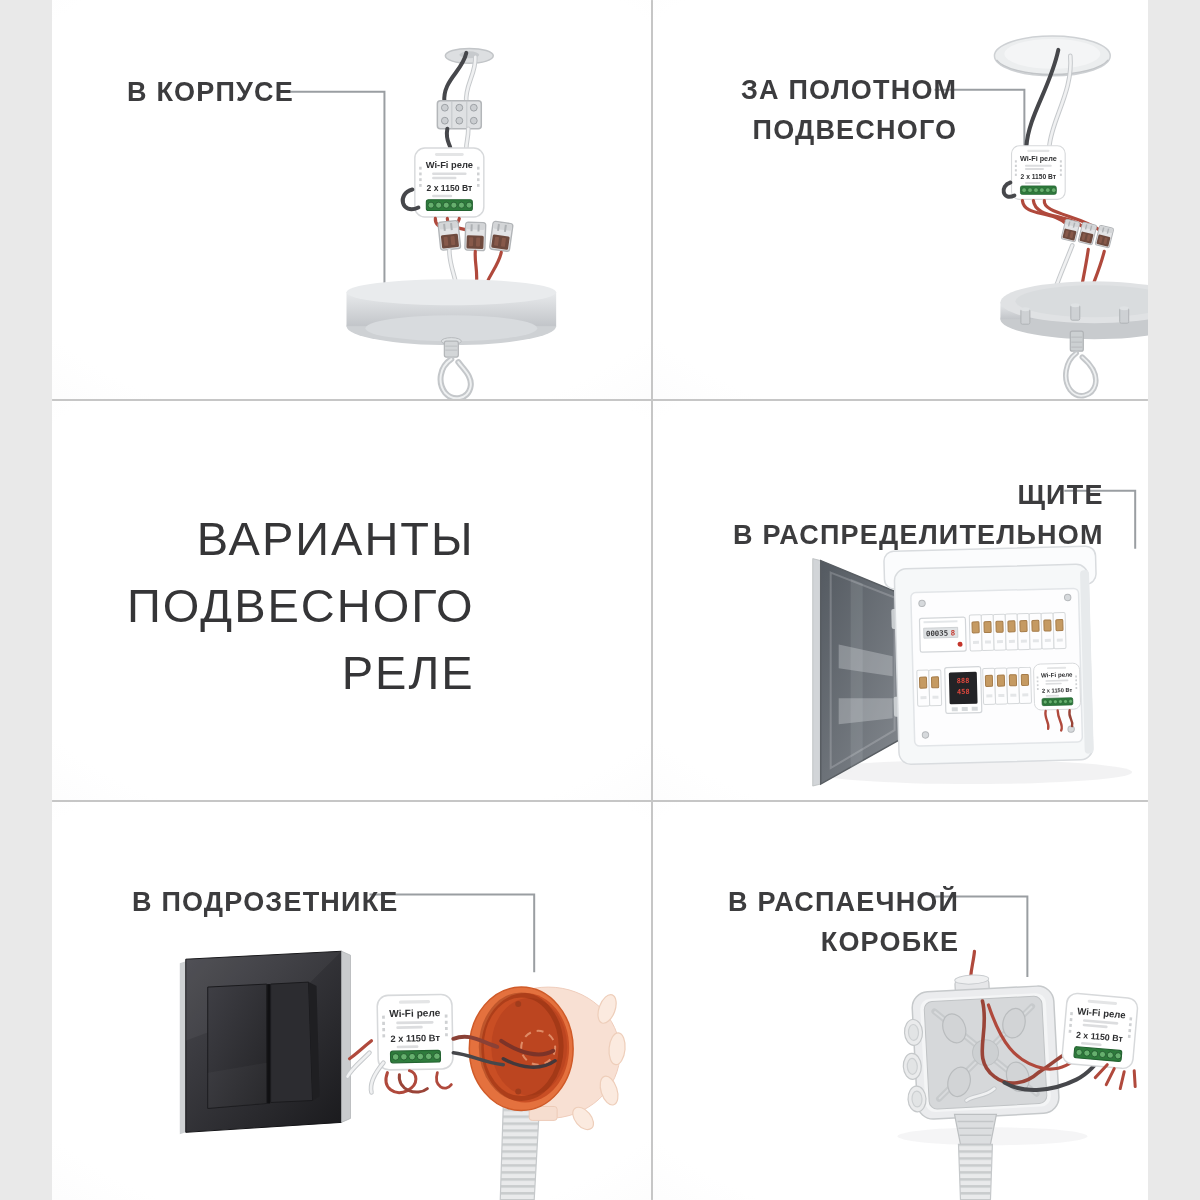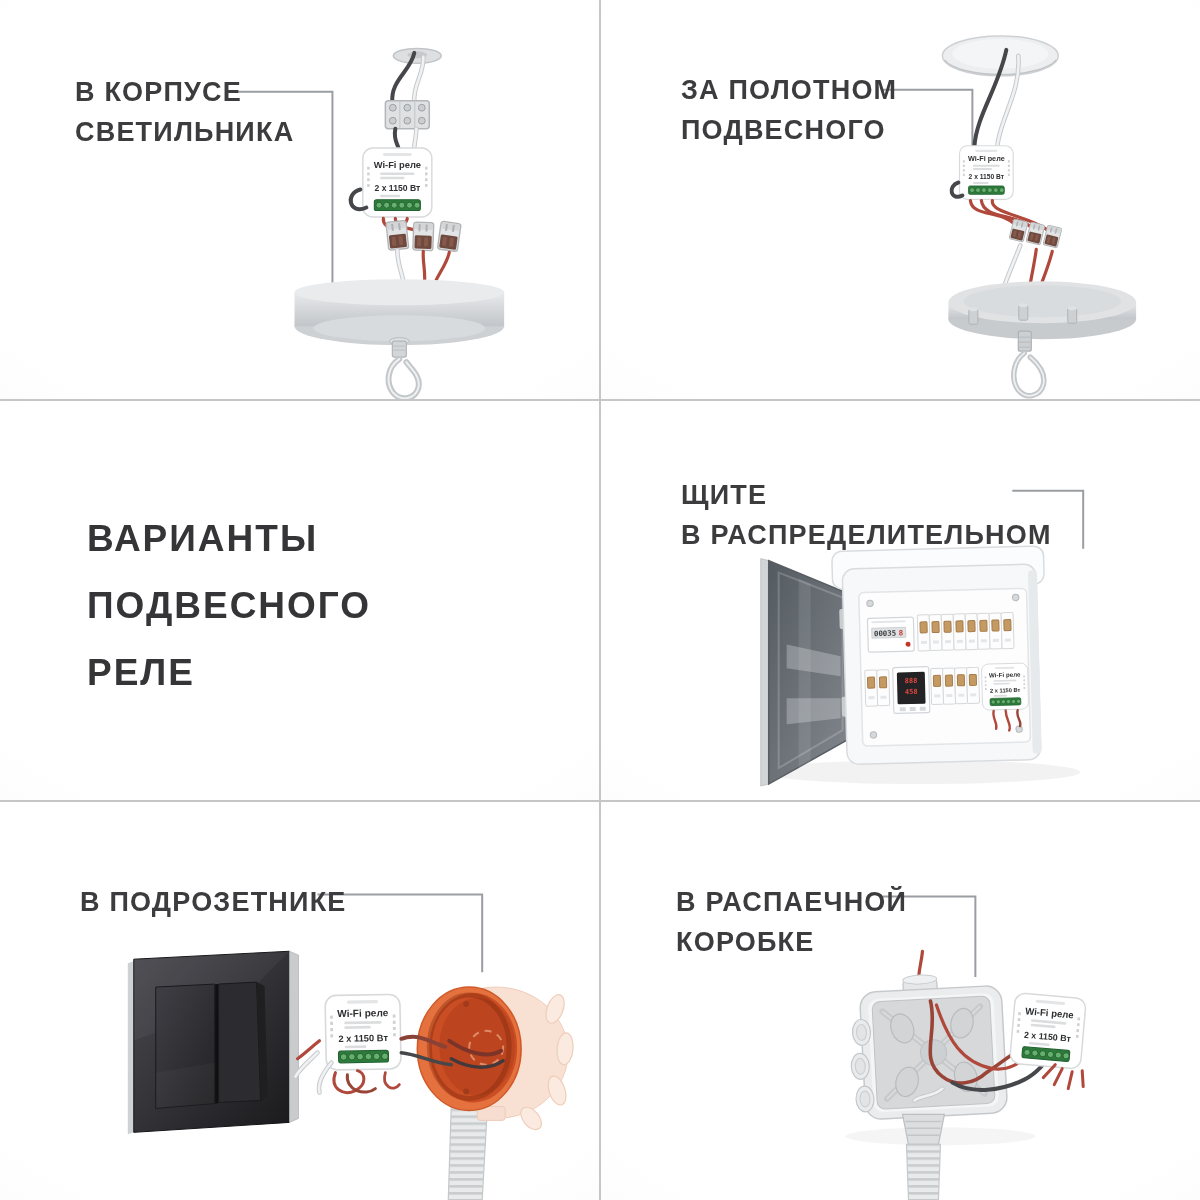--- a/index.html
+++ b/index.html
@@ -1,32 +1,32 @@
 <!DOCTYPE html>
 <html><head>
 <meta charset="utf-8">
 <style>
   html,body{margin:0;padding:0;background:#e9e9e9;}
   .canvas{
-    position:relative;width:1200px;height:1200px;margin:0 auto;
+    position:relative;width:1096px;height:1200px;margin:0 auto;
     display:grid;grid-template-columns:599px 599px;grid-template-rows:399px 399px 398px;
     gap:2px;background:#c6c6c6;outline:1px solid #c9c9c9;outline-offset:-1px;
-    font-family:"Liberation Sans",sans-serif;overflow:hidden;
+    font-family:"Liberation Sans",sans-serif;overflow:hidden;text-align:right;
   }
   .panel{
     position:relative;overflow:hidden;
     background:radial-gradient(115% 115% at 50% 45%, #ffffff 55%, #f4f4f5 100%);
   }
   .label{
     position:absolute;z-index:3;color:#3c3c3e;font-weight:bold;
     font-size:27px;line-height:40px;letter-spacing:1.2px;white-space:nowrap;
   }
   .big-title{
-    position:absolute;z-index:3;color:#353537;font-weight:bold;
-    font-size:37px;line-height:67px;letter-spacing:2px;white-space:nowrap;margin-left:12px;
+    position:absolute;z-index:3;color:#353537;font-weight:normal;
+    font-size:47px;line-height:67px;letter-spacing:2px;white-space:nowrap;
   }
   svg.art{position:absolute;left:0;top:0;width:100%;height:100%;z-index:1;}
   .leader{fill:none;stroke:#9a9ea2;stroke-width:2;}
   .wdark{fill:none;stroke:#46474b;stroke-width:4;stroke-linecap:round;}
   .wred{fill:none;stroke:#b0493c;stroke-width:3.2;stroke-linecap:round;}
   .wred2{fill:none;stroke:#9a4438;stroke-width:3.6;stroke-linecap:round;}
   .wwo{fill:none;stroke:#c6c9cc;stroke-width:4.6;stroke-linecap:round;}
   .wwi{fill:none;stroke:#f0f1f2;stroke-width:2.6;stroke-linecap:round;}
   .screw{fill:#cbced1;stroke:#9da1a5;stroke-width:1;}
 </style>
@@ -101,21 +101,20 @@
       <rect x="3" y="26" width="6" height="3" fill="#e4e6e8"></rect>
     </g>
   </defs>
 </svg>
 
 <div class="canvas">
 
   <div class="panel">
     <div class="label" style="left:75px;top:72px">
       <div>В КОРПУСЕ</div>
-      <div>СВЕТИЛЬНИКА</div>
     </div>
     <svg class="art" viewBox="0 0 600 400" preserveAspectRatio="none">
       <polyline class="leader" points="227,92 333,92 333,284"></polyline>
       <g>
         <ellipse cx="418" cy="56" rx="24" ry="7.5" fill="#dddfe1" stroke="#c2c5c8" stroke-width="1.5"></ellipse>
         <ellipse cx="418" cy="55" rx="10" ry="3.5" fill="#c7cacd"></ellipse>
       </g>
       <g>
         <path class="wdark" d="M415,53 C411,72 391,80 393,103"></path>
         <path class="wwo" d="M424,57 C425,74 413,86 415,103"></path>
@@ -166,21 +165,21 @@
         <line x1="394" y1="351" x2="406" y2="351" stroke="#bcbfc2" stroke-width="1"></line>
       </g>
       <g>
         <path d="M400,360 C388,368 386,384 394,394 C402,403 416,400 419,389 C422,378 412,370 407,363" fill="none" stroke="#c4c7ca" stroke-width="6" stroke-linecap="round"></path>
         <path d="M400,360 C388,368 386,384 394,394 C402,403 416,400 419,389 C422,378 412,370 407,363" fill="none" stroke="#eef0f1" stroke-width="2" stroke-linecap="round"></path>
       </g>
     </svg>
   </div>
 
   <div class="panel">
-    <div class="label" style="left:80px;top:70px">
+    <div class="label" style="left:88px;top:70px">
       <div>ЗА ПОЛОТНОМ</div>
       <div>ПОДВЕСНОГО</div>
     </div>
     <svg class="art" viewBox="0 0 600 400" preserveAspectRatio="none">
       <polyline class="leader" points="282,90 372,90 372,173"></polyline>
       <g>
         <ellipse cx="400" cy="56" rx="58" ry="20" fill="#eceeef" stroke="#ced1d4" stroke-width="1.5"></ellipse>
         <ellipse cx="400" cy="54" rx="48" ry="15" fill="#f4f5f6"></ellipse>
         <path d="M344,60 A58,20 0 0 0 456,60" fill="none" stroke="#c2c5c8" stroke-width="1.5"></path>
       </g>

